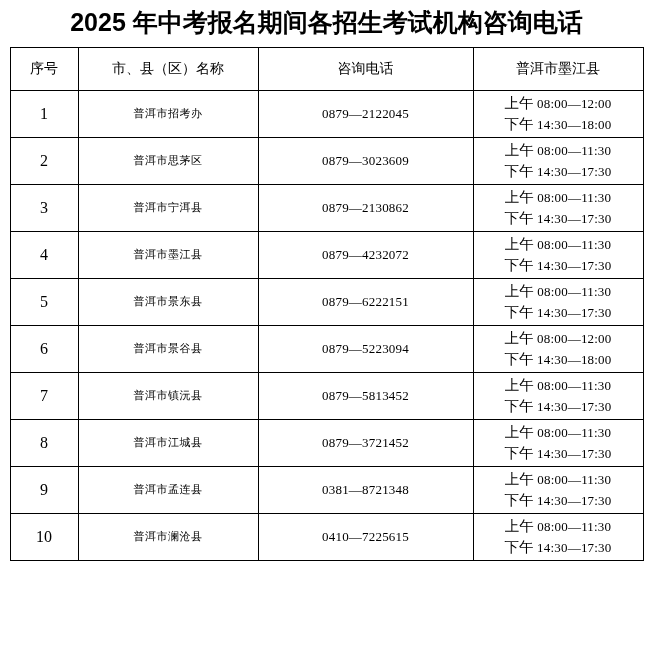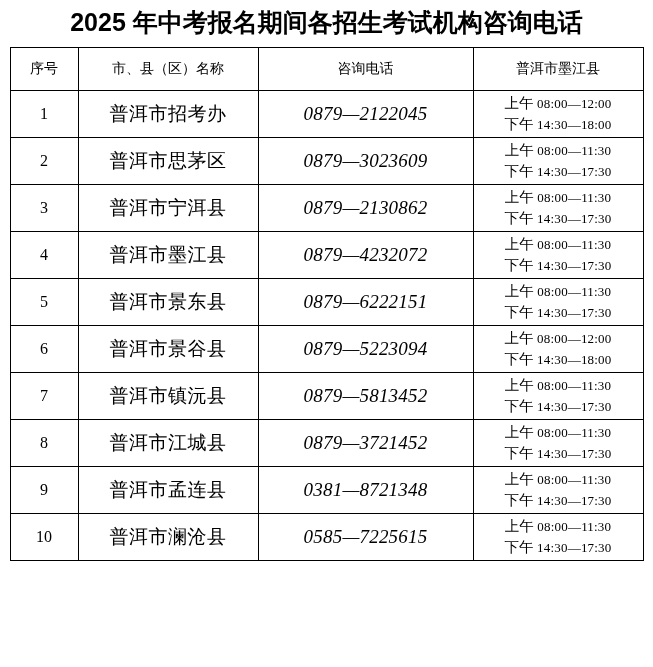--- a/index.html
+++ b/index.html
@@ -56,27 +56,26 @@
     margin-top: 15px;
   }
   tbody td {
     height: 46px;
     font-size: 17px;
   }
   td.seq {
     font-size: 16px;
   }
   td.name {
-    font-size: 19px;
+    font-size: 11px;
     letter-spacing: 0.5px;
   }
   td.phone {
-    font-size: 19px;
+    font-size: 13px;
     letter-spacing: 0.2px;
-    font-style: italic;
   }
   td.time {
     font-size: 14.5px;
     line-height: 1.45;
     padding: 2px 0;
   }
   .time-line {
     white-space: nowrap;
   }
   .time-label {
@@ -252,21 +251,21 @@
           <div class="time-line">
             <span class="time-label">下午</span>
             <span class="time-range">14:30—17:30</span>
           </div>
         </td>
       </tr>
 
       <tr>
         <td class="seq">10</td>
         <td class="name">普洱市澜沧县</td>
-        <td class="phone">0585—7225615</td>
+        <td class="phone">0410—7225615</td>
         <td class="time">
           <div class="time-line">
             <span class="time-label">上午</span>
             <span class="time-range">08:00—11:30</span>
           </div>
           <div class="time-line">
             <span class="time-label">下午</span>
             <span class="time-range">14:30—17:30</span>
           </div>
         </td>

